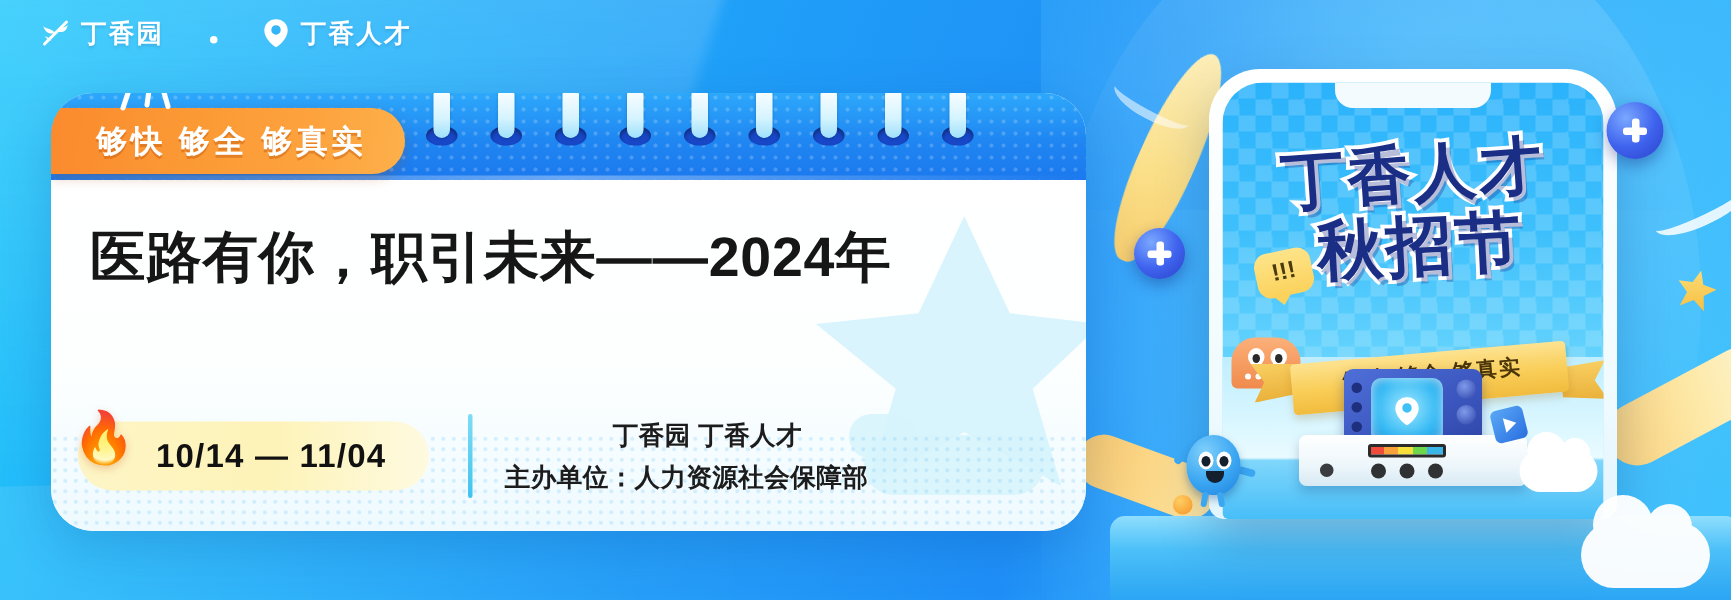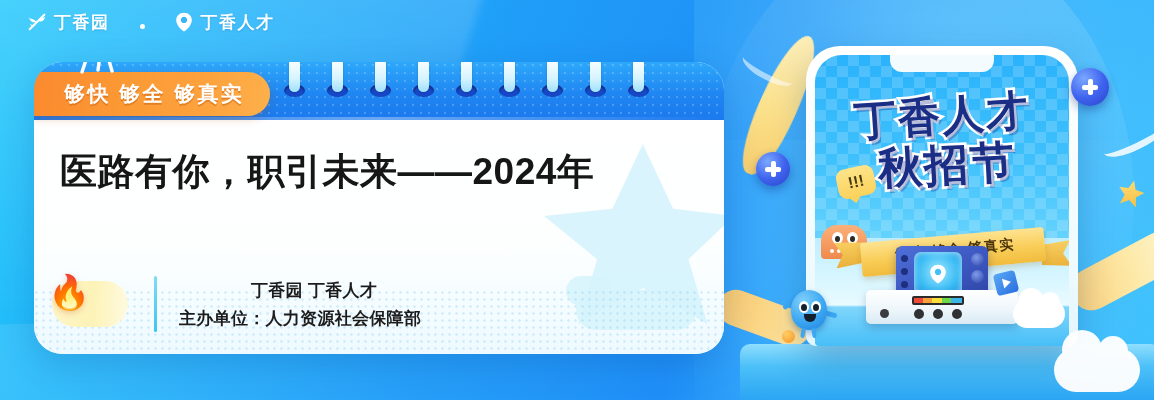--- a/index.html
+++ b/index.html
@@ -608,20 +608,21 @@
       <div class="dot-texture"></div>
     </div>
 
     <div class="headline">
       <div class="hl-line">医路有你，职引未来——2024年</div>
     </div>
 
     <div class="info-row">
       <div class="time-pill">
         <span class="flame">🔥</span>
+        <span class="time-value">10/14 — 11/04</span>
       </div>
       <div class="vbar"></div>
       <div class="org">
         <div class="org-line indent">丁香园 丁香人才</div>
         <div class="org-line">主办单位：人力资源社会保障部</div>
       </div>
     </div>
   </div>
 
   <div class="yellow-ribbon-a"></div>

